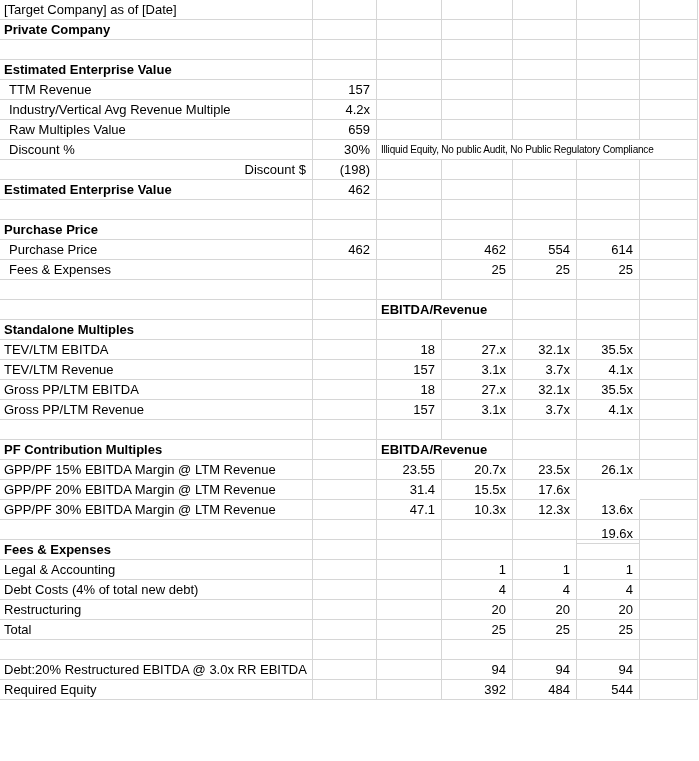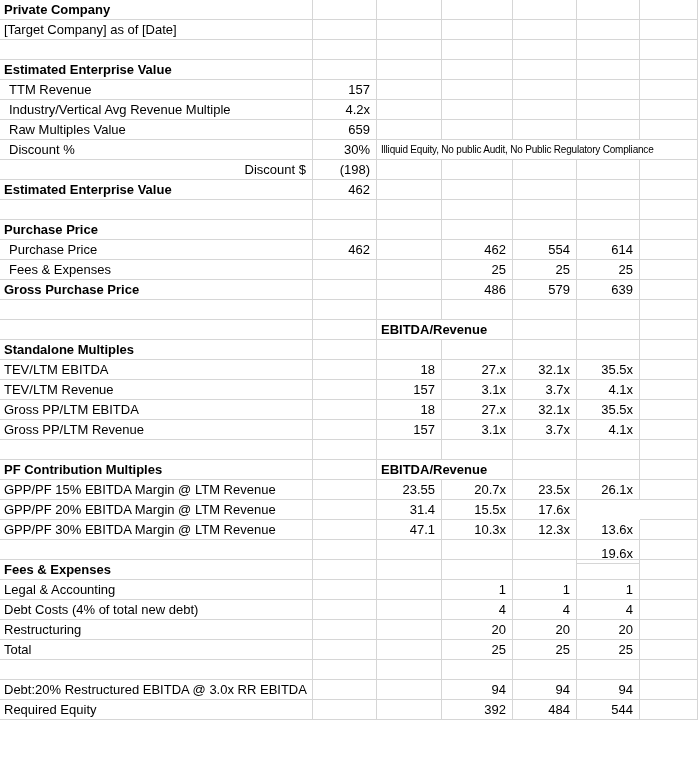--- a/index.html
+++ b/index.html
@@ -28,30 +28,30 @@
   .cell.right  { text-align: right; }
   .cell.indent { padding-left: 9px; }
   .cell.small  { font-size: 11px; line-height: 19px; }
   .cell.note   { font-size: 10px; letter-spacing: -0.2px; line-height: 19px; }
 </style>
 </head>
 <body>
 
 <div class="sheet" style="background: rgb(255, 255, 255); color: rgb(0, 0, 0);">
     <div class="row" style="height: 20px;">
+      <div class="cell" style="width: 313px; border-color: rgb(214, 214, 214);">[Target Company] as of [Date]</div>
+      <div class="cell" style="width: 64px; border-color: rgb(214, 214, 214);"></div>
+      <div class="cell" style="width: 65px; border-color: rgb(214, 214, 214);"></div>
+      <div class="cell" style="width: 71px; border-color: rgb(214, 214, 214);"></div>
+      <div class="cell" style="width: 64px; border-color: rgb(214, 214, 214);"></div>
+      <div class="cell" style="width: 63px; border-color: rgb(214, 214, 214);"></div>
+      <div class="cell" style="width: 58px; border-color: rgb(214, 214, 214);"></div>
+    </div>
+    <div class="row" style="height: 20px;">
       <div class="cell bold" style="width: 313px; border-color: rgb(214, 214, 214);">Private Company</div>
-      <div class="cell" style="width: 64px; border-color: rgb(214, 214, 214);"></div>
-      <div class="cell" style="width: 65px; border-color: rgb(214, 214, 214);"></div>
-      <div class="cell" style="width: 71px; border-color: rgb(214, 214, 214);"></div>
-      <div class="cell" style="width: 64px; border-color: rgb(214, 214, 214);"></div>
-      <div class="cell" style="width: 63px; border-color: rgb(214, 214, 214);"></div>
-      <div class="cell" style="width: 58px; border-color: rgb(214, 214, 214);"></div>
-    </div>
-    <div class="row" style="height: 20px;">
-      <div class="cell" style="width: 313px; border-color: rgb(214, 214, 214);">[Target Company] as of [Date]</div>
       <div class="cell" style="width: 64px; border-color: rgb(214, 214, 214);"></div>
       <div class="cell" style="width: 65px; border-color: rgb(214, 214, 214);"></div>
       <div class="cell" style="width: 71px; border-color: rgb(214, 214, 214);"></div>
       <div class="cell" style="width: 64px; border-color: rgb(214, 214, 214);"></div>
       <div class="cell" style="width: 63px; border-color: rgb(214, 214, 214);"></div>
       <div class="cell" style="width: 58px; border-color: rgb(214, 214, 214);"></div>
     </div>
     <div class="row" style="height: 20px;">
       <div class="cell" style="width: 313px; border-color: rgb(214, 214, 214);"></div>
       <div class="cell" style="width: 64px; border-color: rgb(214, 214, 214);"></div>
@@ -147,29 +147,20 @@
       <div class="cell right" style="width: 63px; border-color: rgb(214, 214, 214);">614</div>
       <div class="cell" style="width: 58px; border-color: rgb(214, 214, 214);"></div>
     </div>
     <div class="row" style="height: 20px;">
       <div class="cell indent" style="width: 313px; border-color: rgb(214, 214, 214);">Fees &amp; Expenses</div>
       <div class="cell" style="width: 64px; border-color: rgb(214, 214, 214);"></div>
       <div class="cell" style="width: 65px; border-color: rgb(214, 214, 214);"></div>
       <div class="cell right" style="width: 71px; border-color: rgb(214, 214, 214);">25</div>
       <div class="cell right" style="width: 64px; border-color: rgb(214, 214, 214);">25</div>
       <div class="cell right" style="width: 63px; border-color: rgb(214, 214, 214);">25</div>
-      <div class="cell" style="width: 58px; border-color: rgb(214, 214, 214);"></div>
-    </div>
-    <div class="row" style="height: 20px;">
-      <div class="cell bold" style="width: 313px; border-color: rgb(214, 214, 214);">Gross Purchase Price</div>
-      <div class="cell" style="width: 64px; border-color: rgb(214, 214, 214);"></div>
-      <div class="cell" style="width: 65px; border-color: rgb(214, 214, 214);"></div>
-      <div class="cell right" style="width: 71px; border-color: rgb(214, 214, 214);">486</div>
-      <div class="cell right" style="width: 64px; border-color: rgb(214, 214, 214);">579</div>
-      <div class="cell right" style="width: 63px; border-color: rgb(214, 214, 214);">639</div>
       <div class="cell" style="width: 58px; border-color: rgb(214, 214, 214);"></div>
     </div>
     <div class="row" style="height: 20px;">
       <div class="cell" style="width: 313px; border-color: rgb(214, 214, 214);"></div>
       <div class="cell" style="width: 64px; border-color: rgb(214, 214, 214);"></div>
       <div class="cell" style="width: 65px; border-color: rgb(214, 214, 214);"></div>
       <div class="cell" style="width: 71px; border-color: rgb(214, 214, 214);"></div>
       <div class="cell" style="width: 64px; border-color: rgb(214, 214, 214);"></div>
       <div class="cell" style="width: 63px; border-color: rgb(214, 214, 214);"></div>
       <div class="cell" style="width: 58px; border-color: rgb(214, 214, 214);"></div>

